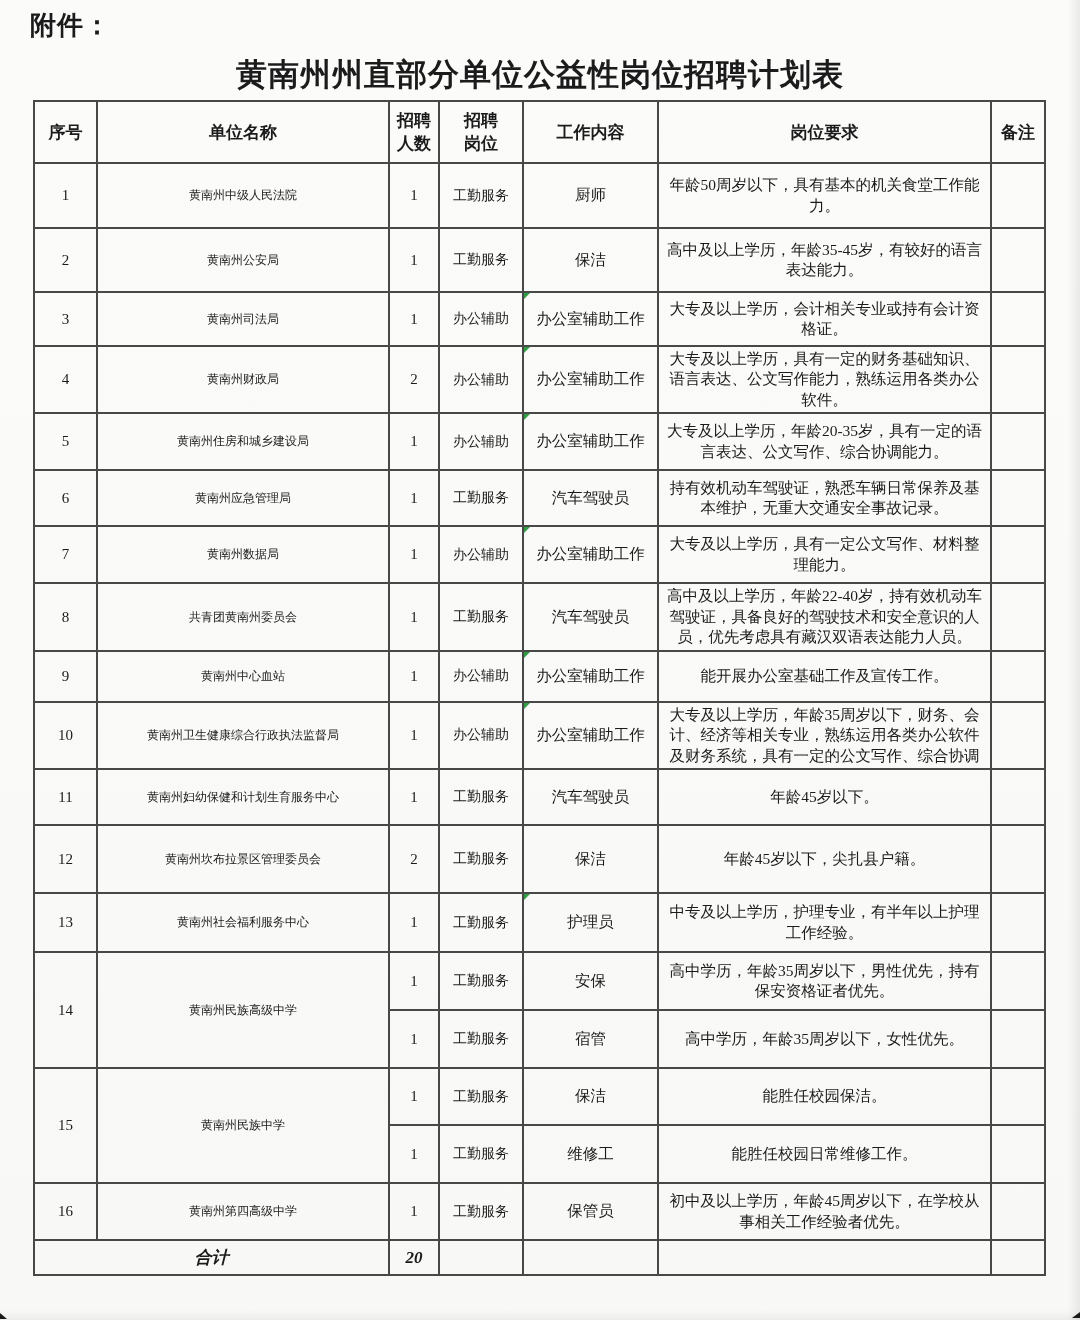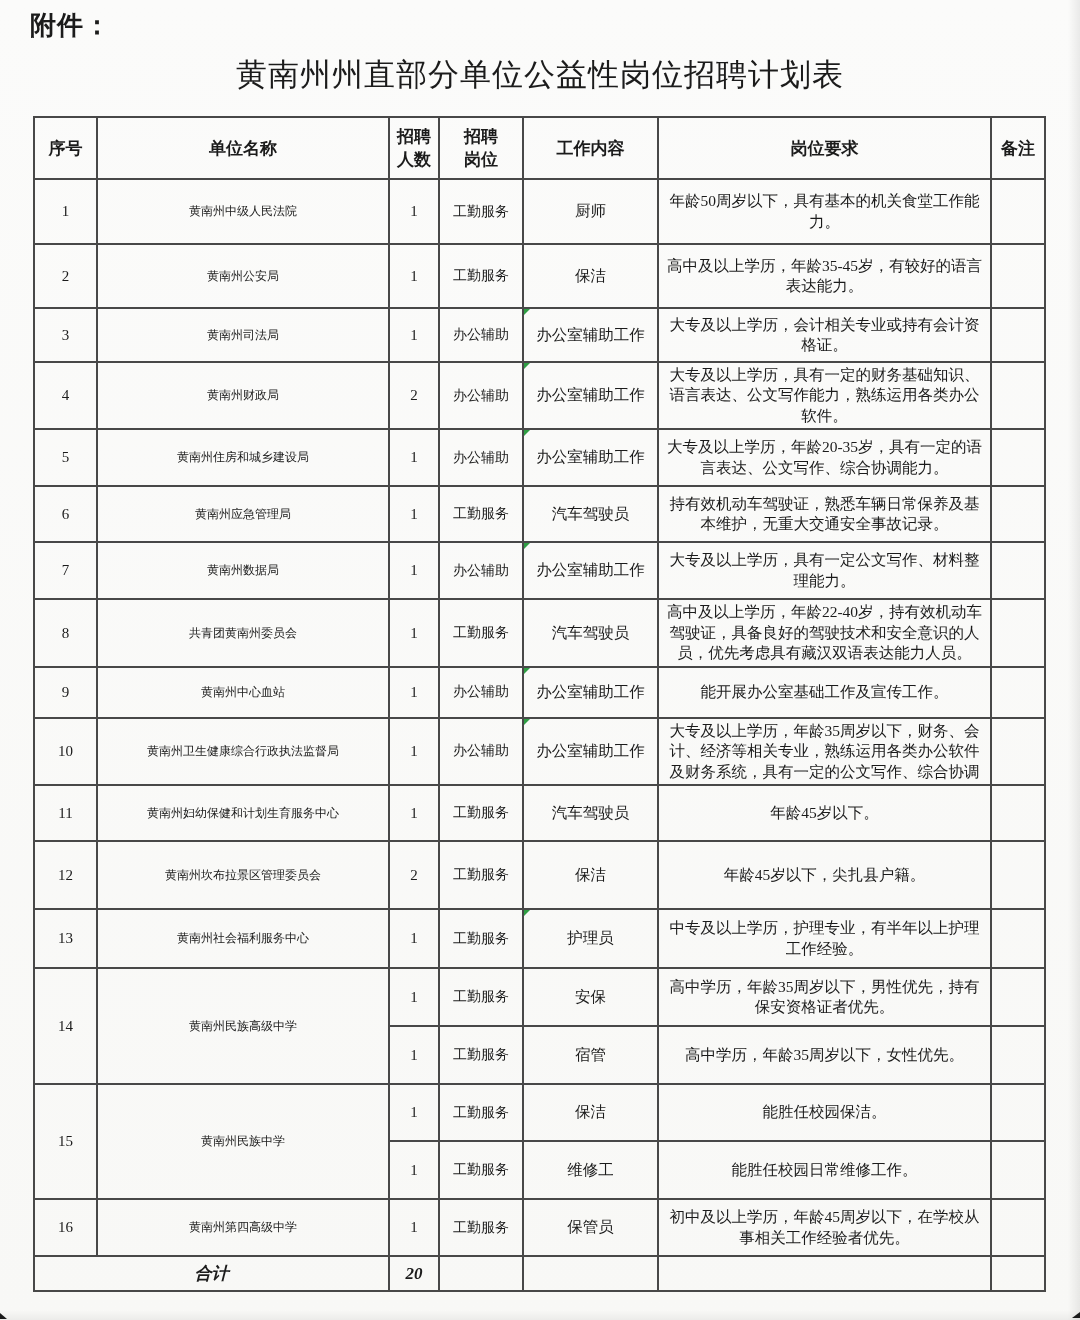--- a/index.html
+++ b/index.html
@@ -12,27 +12,26 @@
     color: #1b1b1b;
     overflow: hidden;
   }
   .attachment {
     position: absolute; left: 30px; top: 8px;
     font-size: 26px; font-weight: bold; letter-spacing: 1px;
   }
   .title {
     position: absolute; left: 0; right: 0; top: 54px;
     margin: 0; text-align: center;
-    font-size: 31px; font-weight: normal; letter-spacing: 1px;
+    font-size: 31px; font-weight: bold; letter-spacing: 1px;
   }
   table.recruit {
     position: absolute; left: 33px; top: 100px;
     width: 1011px; table-layout: fixed;
     border-collapse: collapse;
-    margin-top: 16px;
   }
   .recruit th, .recruit td {
     border: 2px solid #484848;
     text-align: center; vertical-align: middle;
     padding: 2px 6px; overflow: hidden;
   }
   .recruit th {
     font-size: 17px; font-weight: bold;
     white-space: pre-line; padding: 2px 1px;
   }

